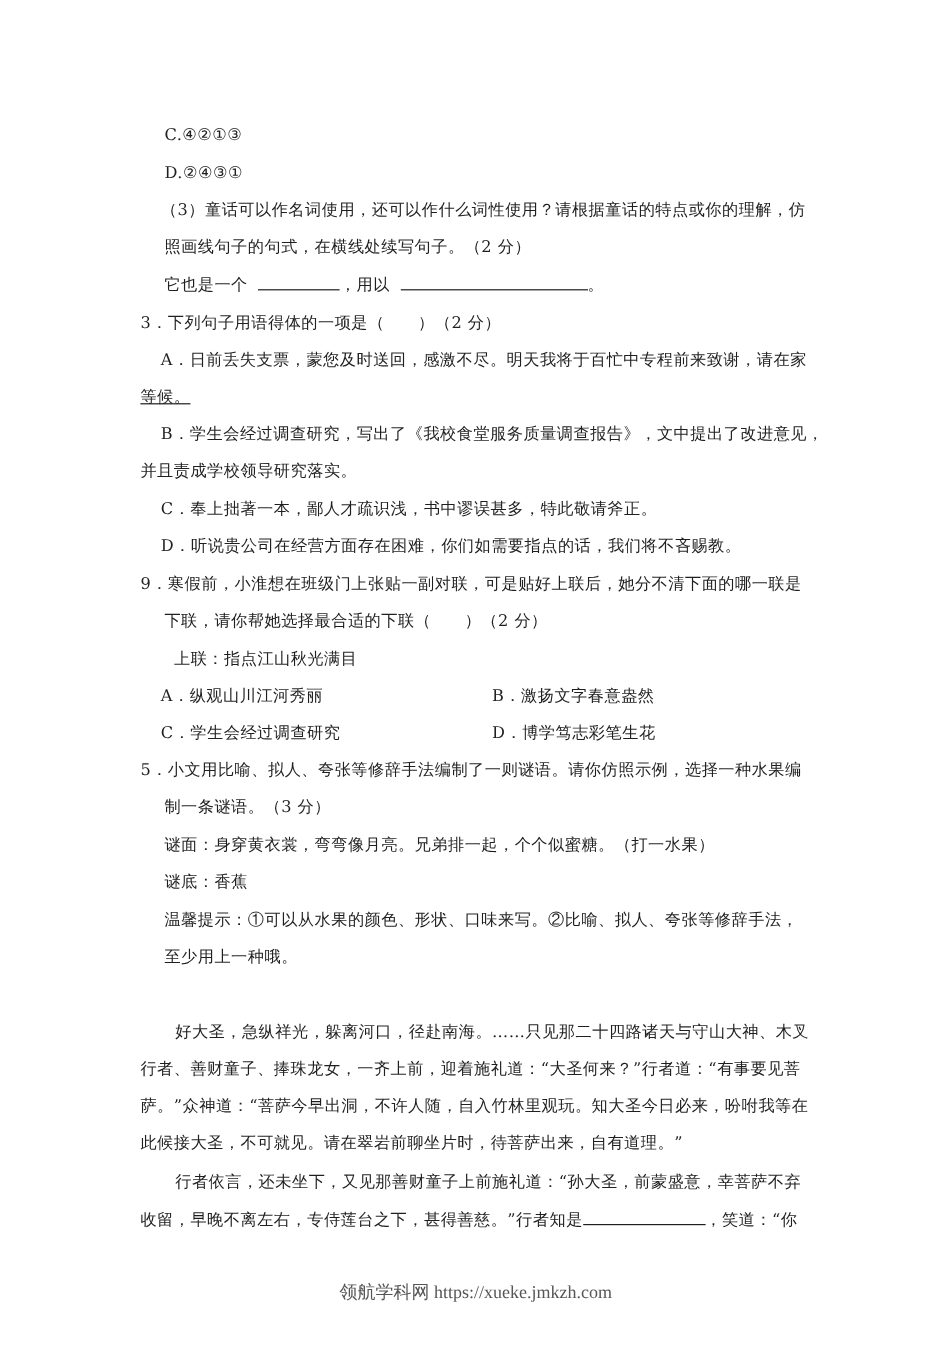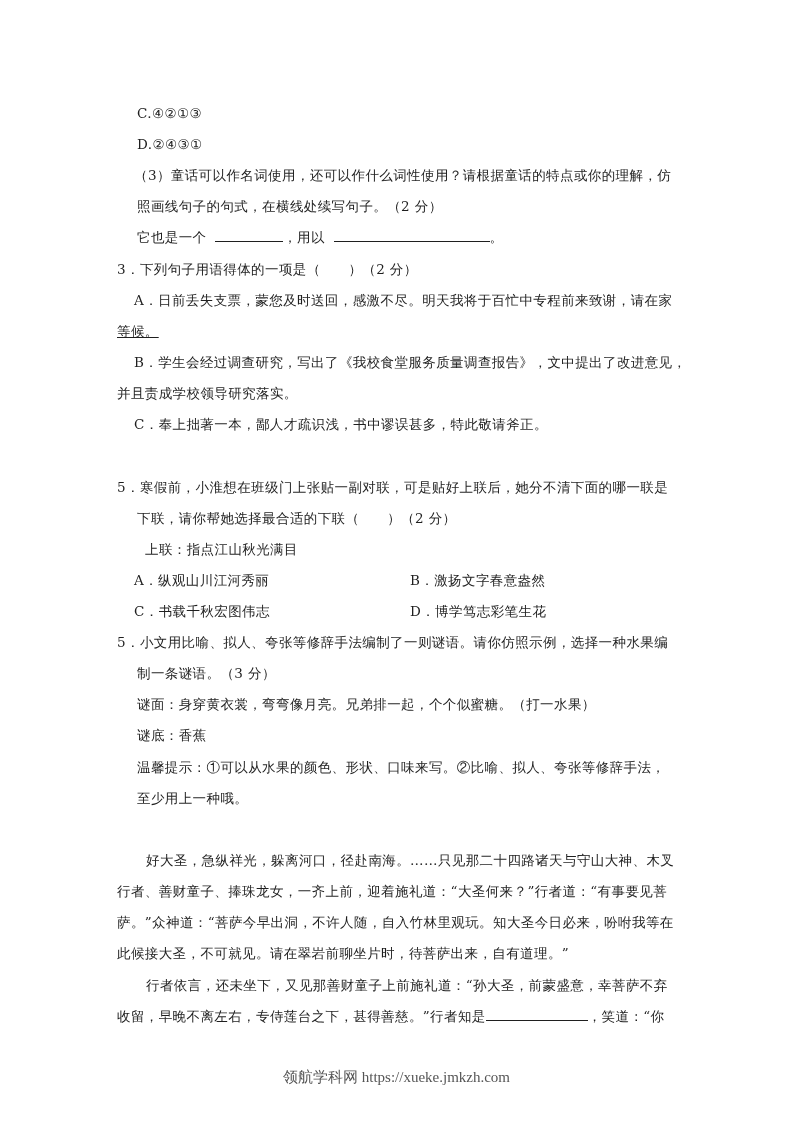--- a/index.html
+++ b/index.html
@@ -25,27 +25,28 @@
     <span class="blank" style="width:68px;margin-left:4px;"></span><span>，用以</span>
     <span class="blank" style="width:156px;margin-left:4px;"></span><span>。</span>
   </div>
 
   <div class="ln" style="left:117px;top:259px;">3．下列句子用语得体的一项是（　　）（2 分）</div>
   <div class="ln" style="left:134px;top:290px;">A．日前丢失支票，蒙您及时送回，感激不尽。明天我将于百忙中专程前来致谢，请在家</div>
   <div class="ln" style="left:117px;top:321px;text-decoration:underline;">等候。</div>
   <div class="ln" style="left:134px;top:352px;">B．学生会经过调查研究，写出了《我校食堂服务质量调查报告》，文中提出了改进意见，</div>
   <div class="ln" style="left:117px;top:383px;">并且责成学校领导研究落实。</div>
   <div class="ln" style="left:134px;top:414px;">C．奉上拙著一本，鄙人才疏识浅，书中谬误甚多，特此敬请斧正。</div>
+  <div class="ln" style="left:134px;top:445px;">D．听说贵公司在经营方面存在困难，你们如需要指点的话，我们将不吝赐教。</div>
 
-  <div class="ln" style="left:117px;top:477px;">5．寒假前，小淮想在班级门上张贴一副对联，可是贴好上联后，她分不清下面的哪一联是</div>
+  <div class="ln" style="left:117px;top:477px;">9．寒假前，小淮想在班级门上张贴一副对联，可是贴好上联后，她分不清下面的哪一联是</div>
   <div class="ln" style="left:137px;top:508px;">下联，请你帮她选择最合适的下联（　　）（2 分）</div>
   <div class="ln" style="left:145px;top:539px;">上联：指点江山秋光满目</div>
   <div class="ln" style="left:134px;top:570px;">A．纵观山川江河秀丽</div>
   <div class="ln" style="left:410px;top:570px;">B．激扬文字春意盎然</div>
-  <div class="ln" style="left:134px;top:601px;">C．书载千秋宏图伟志</div>
+  <div class="ln" style="left:134px;top:601px;">C．学生会经过调查研究</div>
   <div class="ln" style="left:410px;top:601px;">D．博学笃志彩笔生花</div>
 
   <div class="ln" style="left:117px;top:632px;">5．小文用比喻、拟人、夸张等修辞手法编制了一则谜语。请你仿照示例，选择一种水果编</div>
   <div class="ln" style="left:137px;top:663px;">制一条谜语。（3 分）</div>
   <div class="ln" style="left:137px;top:694px;">谜面：身穿黄衣裳，弯弯像月亮。兄弟排一起，个个似蜜糖。（打一水果）</div>
   <div class="ln" style="left:137px;top:725px;">谜底：香蕉</div>
   <div class="ln" style="left:137px;top:757px;">温馨提示：①可以从水果的颜色、形状、口味来写。②比喻、拟人、夸张等修辞手法，</div>
   <div class="ln" style="left:137px;top:788px;">至少用上一种哦。</div>
 
   <div class="ln" style="left:146px;top:850px;">好大圣，急纵祥光，躲离河口，径赴南海。……只见那二十四路诸天与守山大神、木叉</div>

